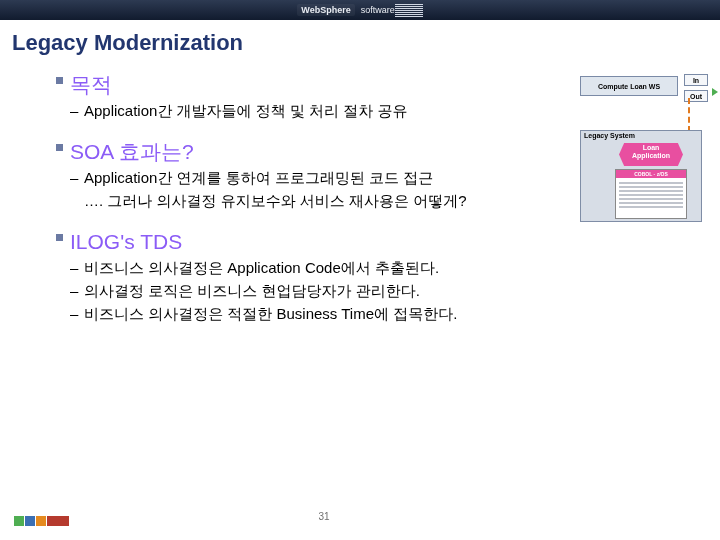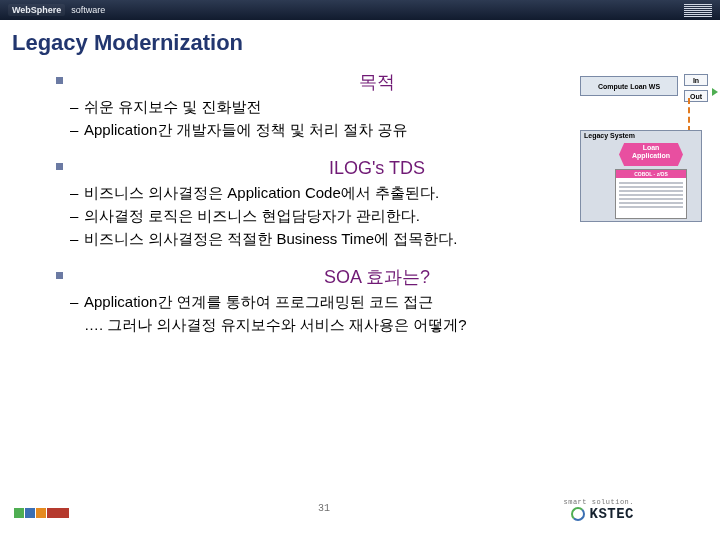--- a/index.html
+++ b/index.html
@@ -10,21 +10,21 @@
     font-family: "Malgun Gothic", "Segoe UI", Arial, sans-serif;
     background: #ffffff;
     overflow: hidden;
     color: #000;
   }
   .topbar {
     height: 20px;
     background: linear-gradient(#2d3a52, #111b2e);
     display: flex;
     align-items: center;
-    justify-content: space-between;
+    justify-content: center;
     padding: 0 8px;
     color: #e8ecf2;
     font-size: 9px;
   }
   .topbar-left { display: flex; align-items: center; gap: 6px; }
   .ws-mark {
     font-weight: bold;
     background: rgba(255,255,255,0.05);
     padding: 1px 4px;
     border-radius: 2px;
@@ -46,27 +46,26 @@
     font-size: 22px;
     font-weight: 600;
   }
   .content {
     position: relative;
     padding: 0 36px 0 56px;
     height: 430px;
   }
   .blk { margin-top: 14px; }
   .h1 {
-    font-size: 18px;
+    font-size: 21px;
     font-weight: 500;
-    color: #701a75;
+    color: #8b5cf6;
     position: relative;
     padding-left: 14px;
     line-height: 1.4;
-    text-align: center;
   }
   .h1::before {
     content: "";
     position: absolute;
     left: 0;
     top: 7px;
     width: 7px;
     height: 7px;
     background: #6b7aa3;
   }
@@ -195,24 +194,23 @@
   .d-doc-lines span {
     display: block;
     height: 2px;
     margin: 2px 0;
     background: #c0c4cc;
   }
   
   .footer {
     position: absolute;
     left: 0;
-    bottom: 8px;
+    bottom: 0;
     width: 648px;
     height: 48px;
-    font-family: Liberation Mono, monospace;
   }
   .ilog {
     position: absolute;
     left: 14px;
     bottom: 10px;
     width: 56px;
     height: 18px;
     display: flex;
     align-items: center;
   }
@@ -274,35 +272,34 @@
       <span></span>
   </div>
 </div>
 
 <div class="slide-title">Legacy Modernization</div>
 
 <div class="content">
 
   <div class="blk">
     <div class="h1">목적</div>
-    <div class="sub">쉬운 유지보수 및 진화발전</div>
     <div class="sub">Application간 개발자들에 정책 및 처리 절차 공유</div>
+  </div>
+
+  <div class="blk">
+    <div class="h1">SOA 효과는?</div>
+    <div class="sub">Application간 연계를 통하여 프로그래밍된 코드 접근</div>
+    <div class="sub2">….   그러나 의사결정 유지보수와 서비스 재사용은 어떻게?</div>
   </div>
 
   <div class="blk">
     <div class="h1">ILOG's TDS</div>
     <div class="sub">비즈니스 의사결정은 Application Code에서 추출된다.</div>
     <div class="sub">의사결정 로직은 비즈니스 현업담당자가 관리한다.</div>
     <div class="sub">비즈니스 의사결정은 적절한 Business Time에 접목한다.</div>
-  </div>
-
-  <div class="blk">
-    <div class="h1">SOA 효과는?</div>
-    <div class="sub">Application간 연계를 통하여 프로그래밍된 코드 접근</div>
-    <div class="sub2">….   그러나 의사결정 유지보수와 서비스 재사용은 어떻게?</div>
   </div>
 
   <div class="diagram">
     <div class="d-ws">Compute Loan WS</div>
     <div class="d-inout">
       <div>In</div>
       <div>Out</div>
     </div>
     <div class="d-arrow"></div>
     <div class="d-dash"></div>
@@ -327,20 +324,13 @@
 </div>
 
 <div class="footer">
   <div class="ilog" aria-label="ILOG">
     <div class="sq g"></div>
       <div class="sq b"></div>
       <div class="sq o"></div>
       <div class="sq r"></div>
   </div>
   <div class="pagenum">31</div>
-  <div class="kstec">
-    <div class="ss">smart solution.</div>
-    <div class="big">
-        <span class="dot"></span>
-        <span>KSTEC</span>
-      </div>
-  </div>
 </div>
 
 </body></html>

